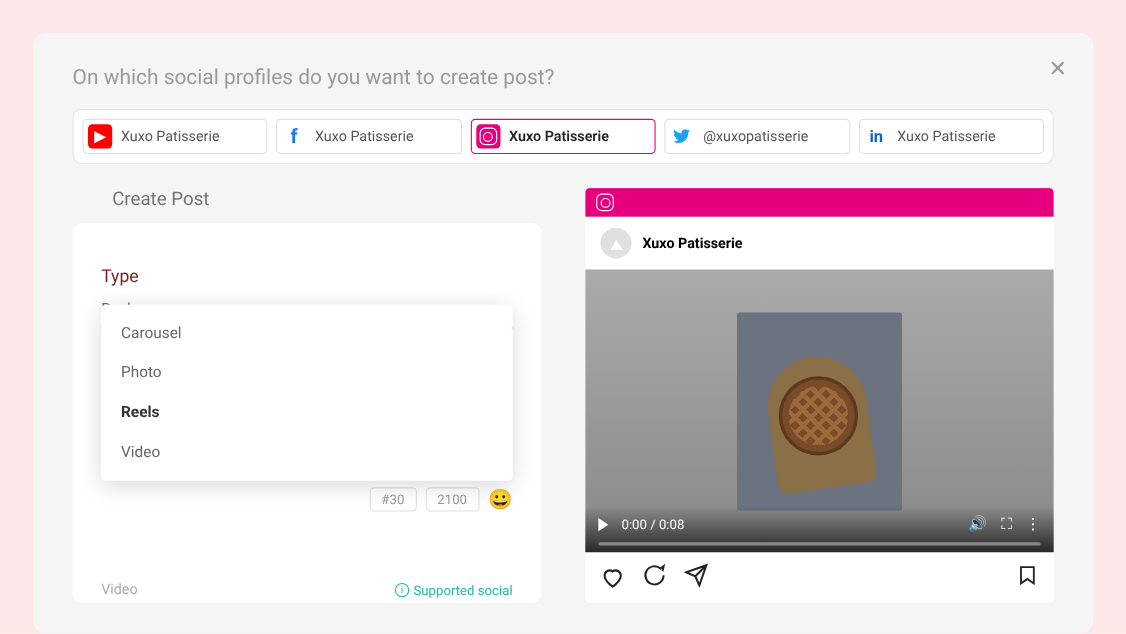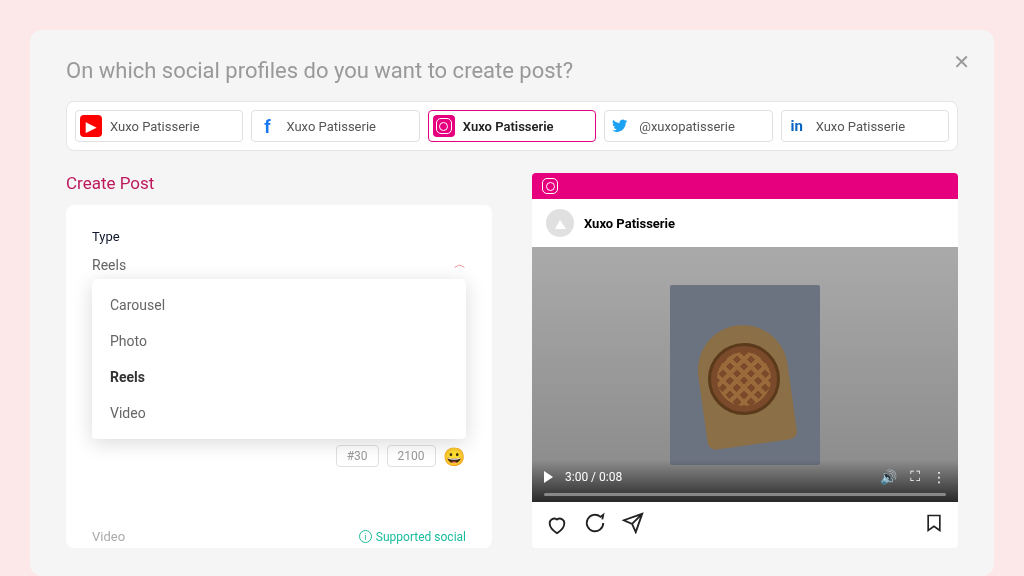--- a/index.html
+++ b/index.html
@@ -1,39 +1,39 @@
 <!DOCTYPE html>
 <html><head>
 <meta charset="utf-8">
 <style>
 * { box-sizing: border-box; margin: 0; padding: 0; font-family: -apple-system, BlinkMacSystemFont, 'Segoe UI', Roboto, sans-serif; }
 body { background: #fce8e8; width: 1024px; height: 576px; overflow: hidden; padding: 30px 30px 0 30px; }
 .modal { background: #f5f5f5; border-radius: 12px; padding: 28px 36px; height: 100%; display: flex; flex-direction: column; position: relative; }
 .close { position: absolute; top: 20px; right: 24px; font-size: 20px; color: #999; cursor: pointer; }
-.question { color: #999; font-size: 22px; font-weight: 400; margin-bottom: 18px; }
+.question { color: #999; font-size: 19px; font-weight: 400; margin-bottom: 18px; }
 .profiles-bar { background: #fff; border: 1px solid #e5e5e5; border-radius: 8px; padding: 8px; display: flex; gap: 8px; margin-bottom: 22px; }
 .profile-chip { display: flex; align-items: center; padding: 4px 10px 4px 4px; border: 1px solid #e0e0e0; border-radius: 4px; cursor: pointer; font-size: 13px; color: #555; flex: 1; min-width: 0; }
 .profile-chip.selected { border-color: #e6007e; }
 .chip-icon { width: 22px; height: 22px; border-radius: 3px; display: flex; align-items: center; justify-content: center; margin-right: 8px; font-size: 13px; font-weight: bold; flex-shrink: 0; }
 .icon-yt { background: #ff0000; color: #fff; border-radius: 4px; }
 .icon-fb { color: #1877f2; font-size: 18px; }
 .icon-ig { background: #e6007e; color: #fff; border-radius: 4px; }
 .icon-tw { color: #1da1f2; font-size: 16px; }
 .icon-in { color: #0a66c2; font-weight: bold; font-size: 15px; }
 .chip-label { white-space: nowrap; overflow: hidden; text-overflow: ellipsis; }
 .profile-chip.selected .chip-label { font-weight: 600; color: #222; }
 .columns { display: flex; gap: 40px; flex: 1; min-height: 0; }
 .col { flex: 1; display: flex; flex-direction: column; min-width: 0; }
 .section-header { display: flex; align-items: center; gap: 10px; margin-bottom: 12px; }
-.section-title { color: #be185d; font-size: 17px; font-weight: 400; }
+.section-title { color: #737373; font-size: 17px; font-weight: 400; margin-left: 36px; }
 .device-toggle { display: flex; gap: 4px; align-items: center; }
 .dev-btn { width: 26px; height: 26px; border-radius: 50%; display: flex; align-items: center; justify-content: center; color: #888; cursor: pointer; }
 .dev-btn.active { background: #ddd; }
 .card { background: #fff; border-radius: 8px; padding: 24px 26px 16px 26px; position: relative; flex: 1; overflow: hidden; }
-.field-label { color: #0f172a; font-size: 13px; margin-bottom: 6px; }
+.field-label { color: #7f1d1d; font-size: 16px; margin-bottom: 6px; margin-top: 14px; }
 .type-select { display: flex; justify-content: space-between; align-items: center; padding: 6px 0 8px 0; border-bottom: 2px solid #3dd9c1; cursor: pointer; }
 .type-value { color: #666; font-size: 14px; }
 .chevron-up { color: #e85a5a; font-size: 12px; }
 .dropdown { position: absolute; top: 74px; left: 26px; right: 26px; background: #fff; border-radius: 4px; box-shadow: 0 4px 20px rgba(0,0,0,0.15); padding: 8px 0; z-index: 10; }
 .dd-item { padding: 10px 18px; font-size: 14px; color: #666; cursor: pointer; }
 .dd-item.selected { font-weight: 700; color: #333; }
 .counters { position: absolute; right: 26px; top: 240px; display: flex; align-items: center; gap: 8px; }
 .counter-pill { border: 1px solid #e0e0e0; border-radius: 4px; padding: 3px 10px; font-size: 12px; color: #999; }
 .emoji { font-size: 18px; }
 .video-row { position: absolute; bottom: 4px; left: 26px; right: 26px; display: flex; justify-content: space-between; align-items: center; }
@@ -150,21 +150,21 @@
           <div class="pie-img">
             <div class="board"></div>
             <div class="pie">
                 <div class="lattice"></div>
               </div>
           </div>
           <div class="controls-overlay">
             <div class="ctrl-row">
               <div class="play-tri"></div>
               <div class="time">
-                <span>3:00</span> / <span>0:08</span>
+                <span>0:00</span> / <span>0:08</span>
               </div>
               <div class="vol">🔊</div>
               <div class="fs">⛶</div>
               <div class="more">⋮</div>
             </div>
             <div class="scrubber"></div>
           </div>
         </div>
         <div class="actions-bar">
           <div class="action-icon heart">

